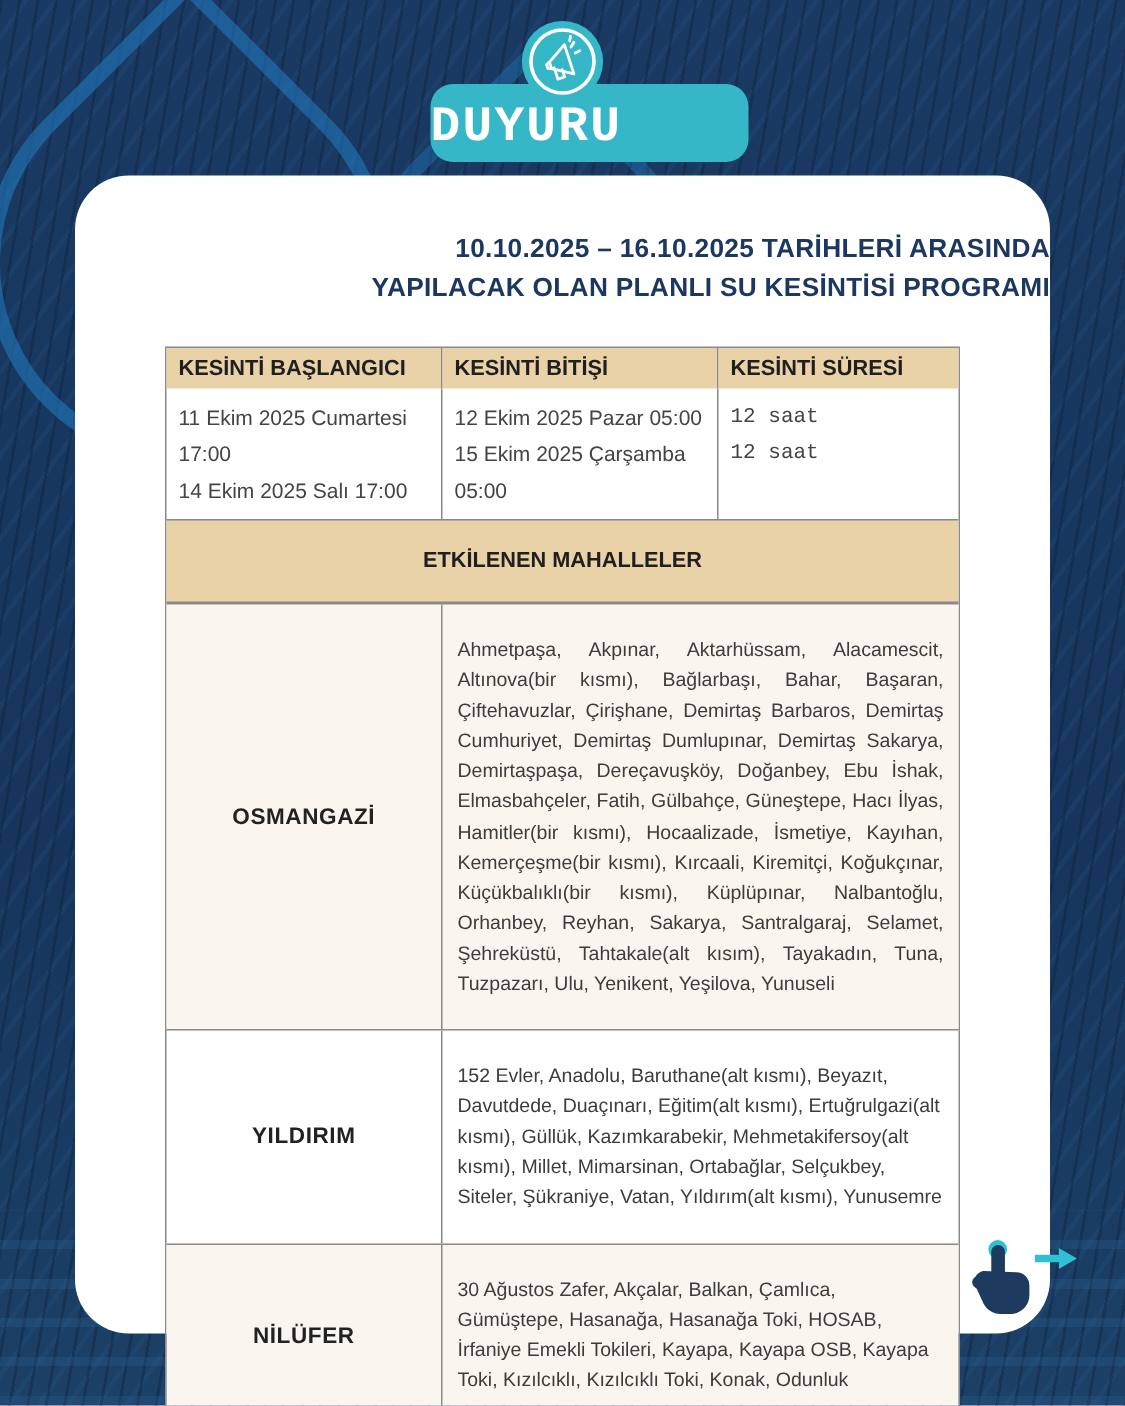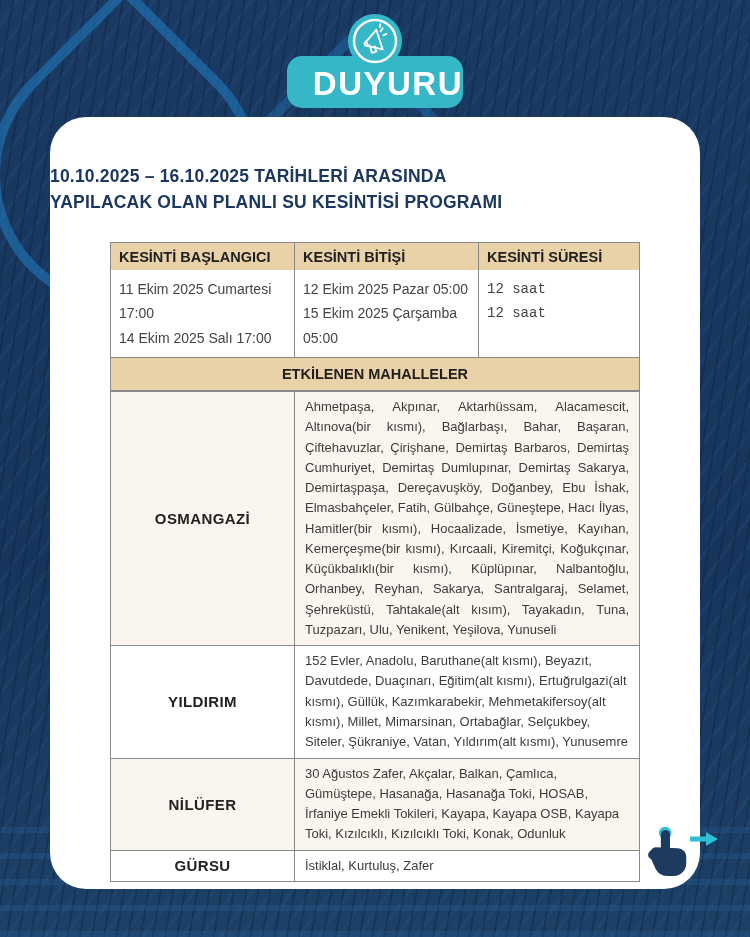--- a/index.html
+++ b/index.html
@@ -21,63 +21,63 @@
   .drop {
     position:absolute; border:10px solid rgba(38,112,170,.55);
     border-radius:0 50% 50% 50%; transform:rotate(45deg);
   }
   .drop.big   { width:270px; height:270px; left:-10px; top:40px; border-color:rgba(34,120,186,.6); }
   .drop.small { width:215px; height:215px; left:245px; top:75px; border-color:rgba(34,120,186,.42); }
 
   
   .megaphone-wrap { position:absolute; left:347px; top:13px; width:56px; height:56px; z-index:3; }
   .badge {
-    position:absolute; left:287px; top:56px; width:176px; height:52px; z-index:2;
-    background:#36b7c8; border-radius:15px; display:flex; align-items:center; justify-content:flex-end;
+    position:absolute; left:287px; top:56px; width:212px; height:52px; z-index:2;
+    background:#36b7c8; border-radius:15px; display:flex; align-items:center; justify-content:flex-start;font-family:Liberation Mono, monospace;
   }
   .badge span {
     color:#ffffff; font-weight:bold; font-size:33px; letter-spacing:1.5px; padding-top:4px;
   }
 
   
   .card {
     position:absolute; left:50px; top:117px; width:650px; height:772px;
     background:#ffffff; border-radius:36px;
   }
   .title {
-    margin-top:46px; text-align:left; color:#1d3860; font-weight:bold;
+    margin-top:35px; text-align:right; color:#1d3860; font-weight:bold;
     font-size:17.5px; line-height:1.5; letter-spacing:.2px;
   }
 
   .tbl { width:530px; margin:26px auto 0 auto; border:1px solid #8a8a8a; font-size:13px; color:#3c3c3c; }
 
   .sched-head, .sched-body { display:grid; grid-template-columns:184px 184px 160px; }
   .sched-head > div {
     background:#e9d1a8; color:#1f1f1f; font-weight:bold; font-size:14.5px;
     padding:6px 8px 5px 8px; border-right:1px solid #8a8a8a;
   }
   .sched-head > div:last-child { border-right:none; }
   .sched-body > div {
     padding:7px 8px; border-right:1px solid #8a8a8a; line-height:1.75; font-size:14px; color:#444;
   }
   .sched-body > div:last-child { border-right:none;font-family:Liberation Mono, monospace; }
 
   .mahalle-bar {
     background:#e9d1a8; color:#1f1f1f; font-weight:bold; font-size:14.5px;
-    text-align:center; padding:8px 0; border-top:1px solid #8a8a8a; border-bottom:1px solid #8a8a8a;
+    text-align:center; padding:19px 0; border-top:1px solid #8a8a8a; border-bottom:1px solid #8a8a8a;
   }
 
   .district { display:grid; grid-template-columns:184px 1fr; border-top:1px solid #8a8a8a; }
   .district:first-of-type { border-top:none; }
   .district .dname {
     display:flex; align-items:center; justify-content:center;
     font-weight:bold; font-size:15px; color:#222; letter-spacing:.4px;
     border-right:1px solid #8a8a8a;
   }
-  .district .dlist { padding:5px 10px; line-height:1.56; font-size:13px; color:#3c3c3c; }
+  .district .dlist { padding:20px 10px; line-height:1.56; font-size:13px; color:#3c3c3c; }
   .district.alt { background:#faf6ef; }
   .district .justify { text-align:justify; }
 
   .swipe {
     position:absolute; right:32px; bottom:46px; width:72px; height:66px; z-index:4; cursor:pointer;
   }
   .swipe .arrow { position:absolute; right:0; top:6px; }
   .swipe .hand  { position:absolute; left:0; top:0; }
 </style>
 </head>

